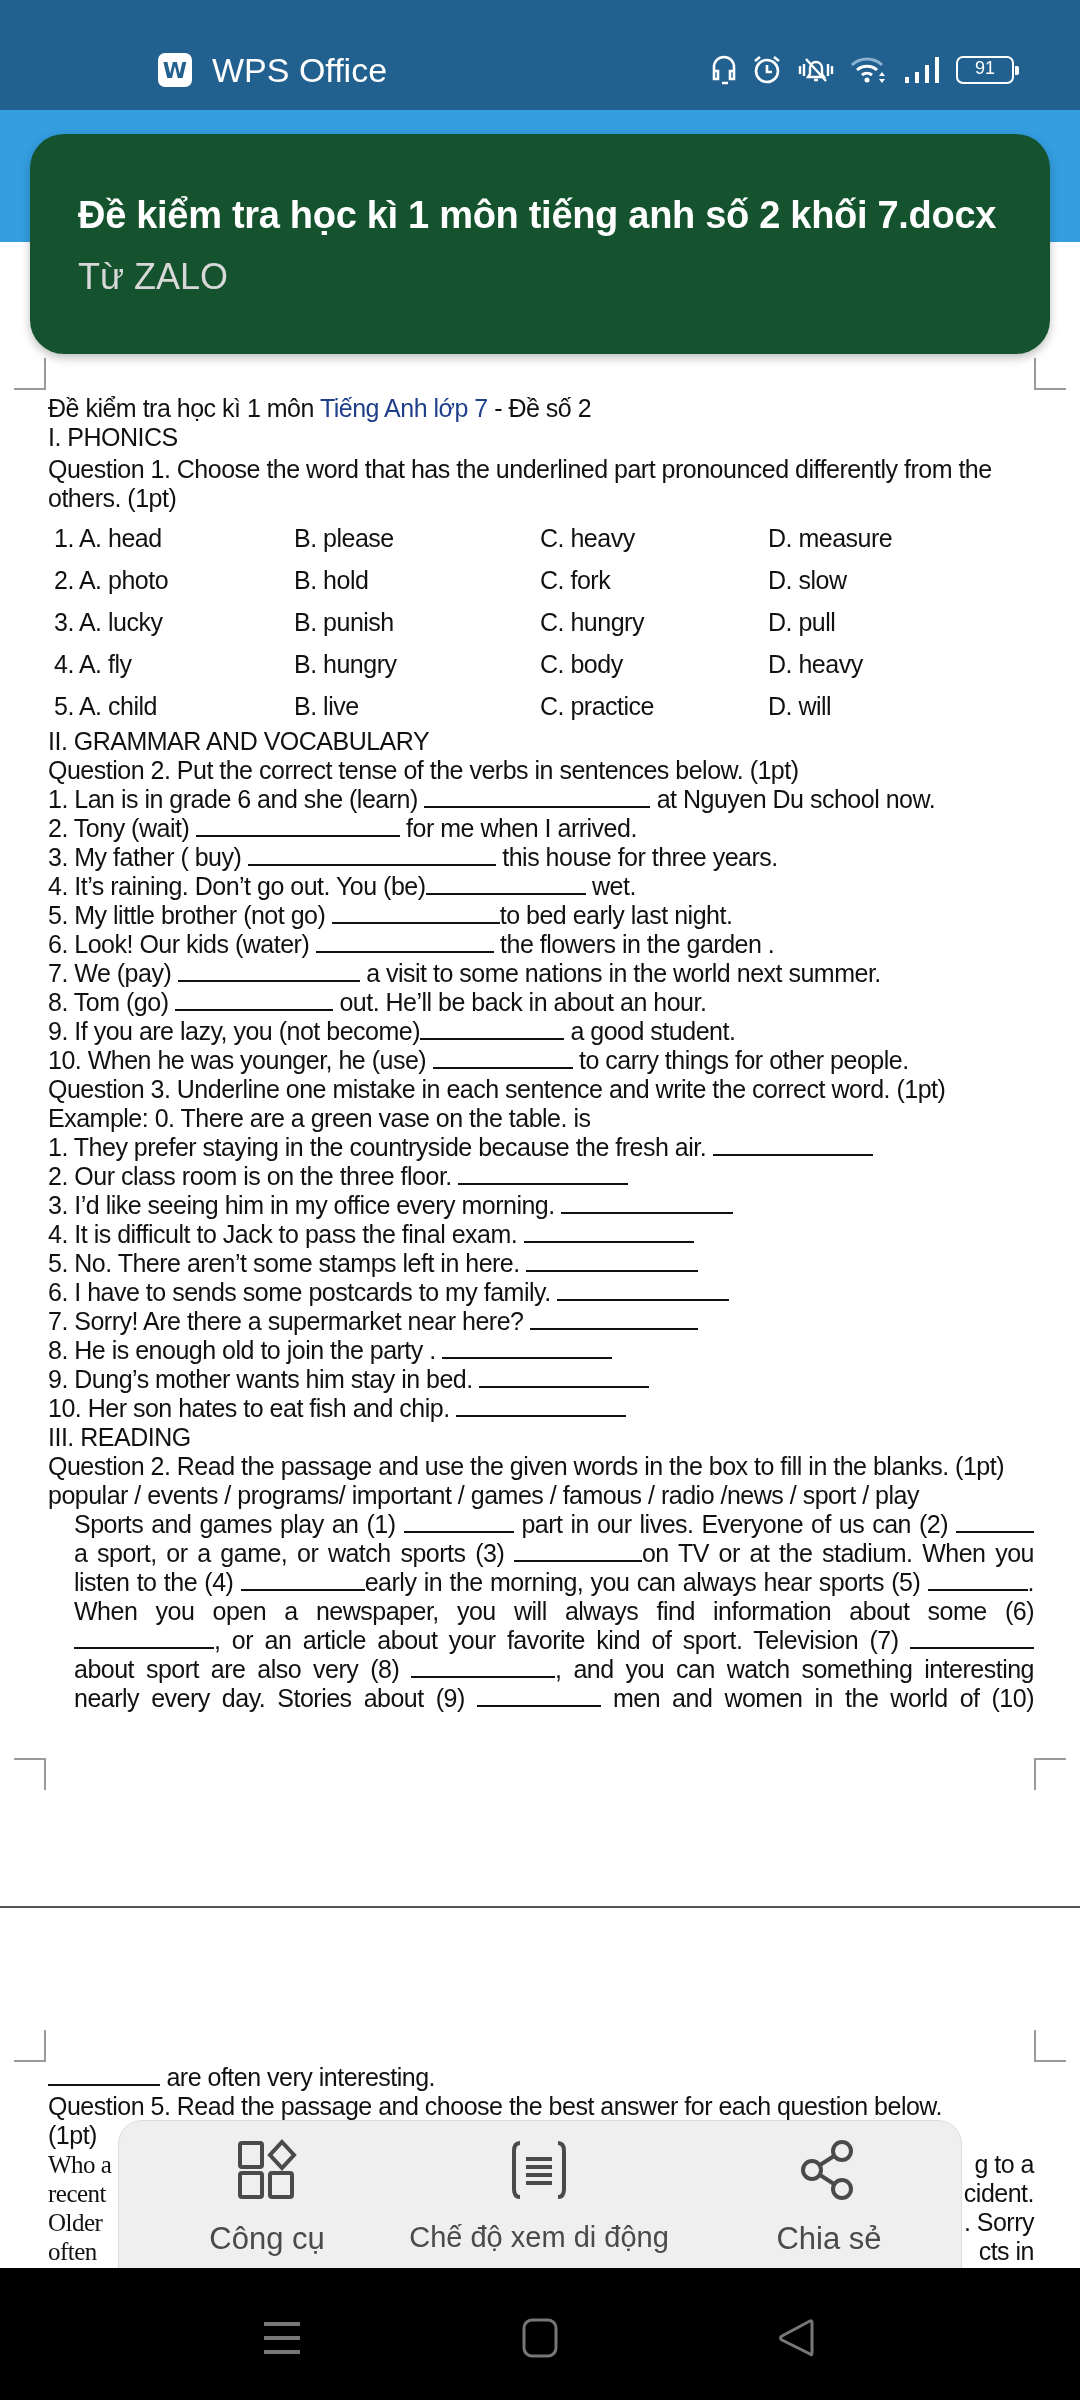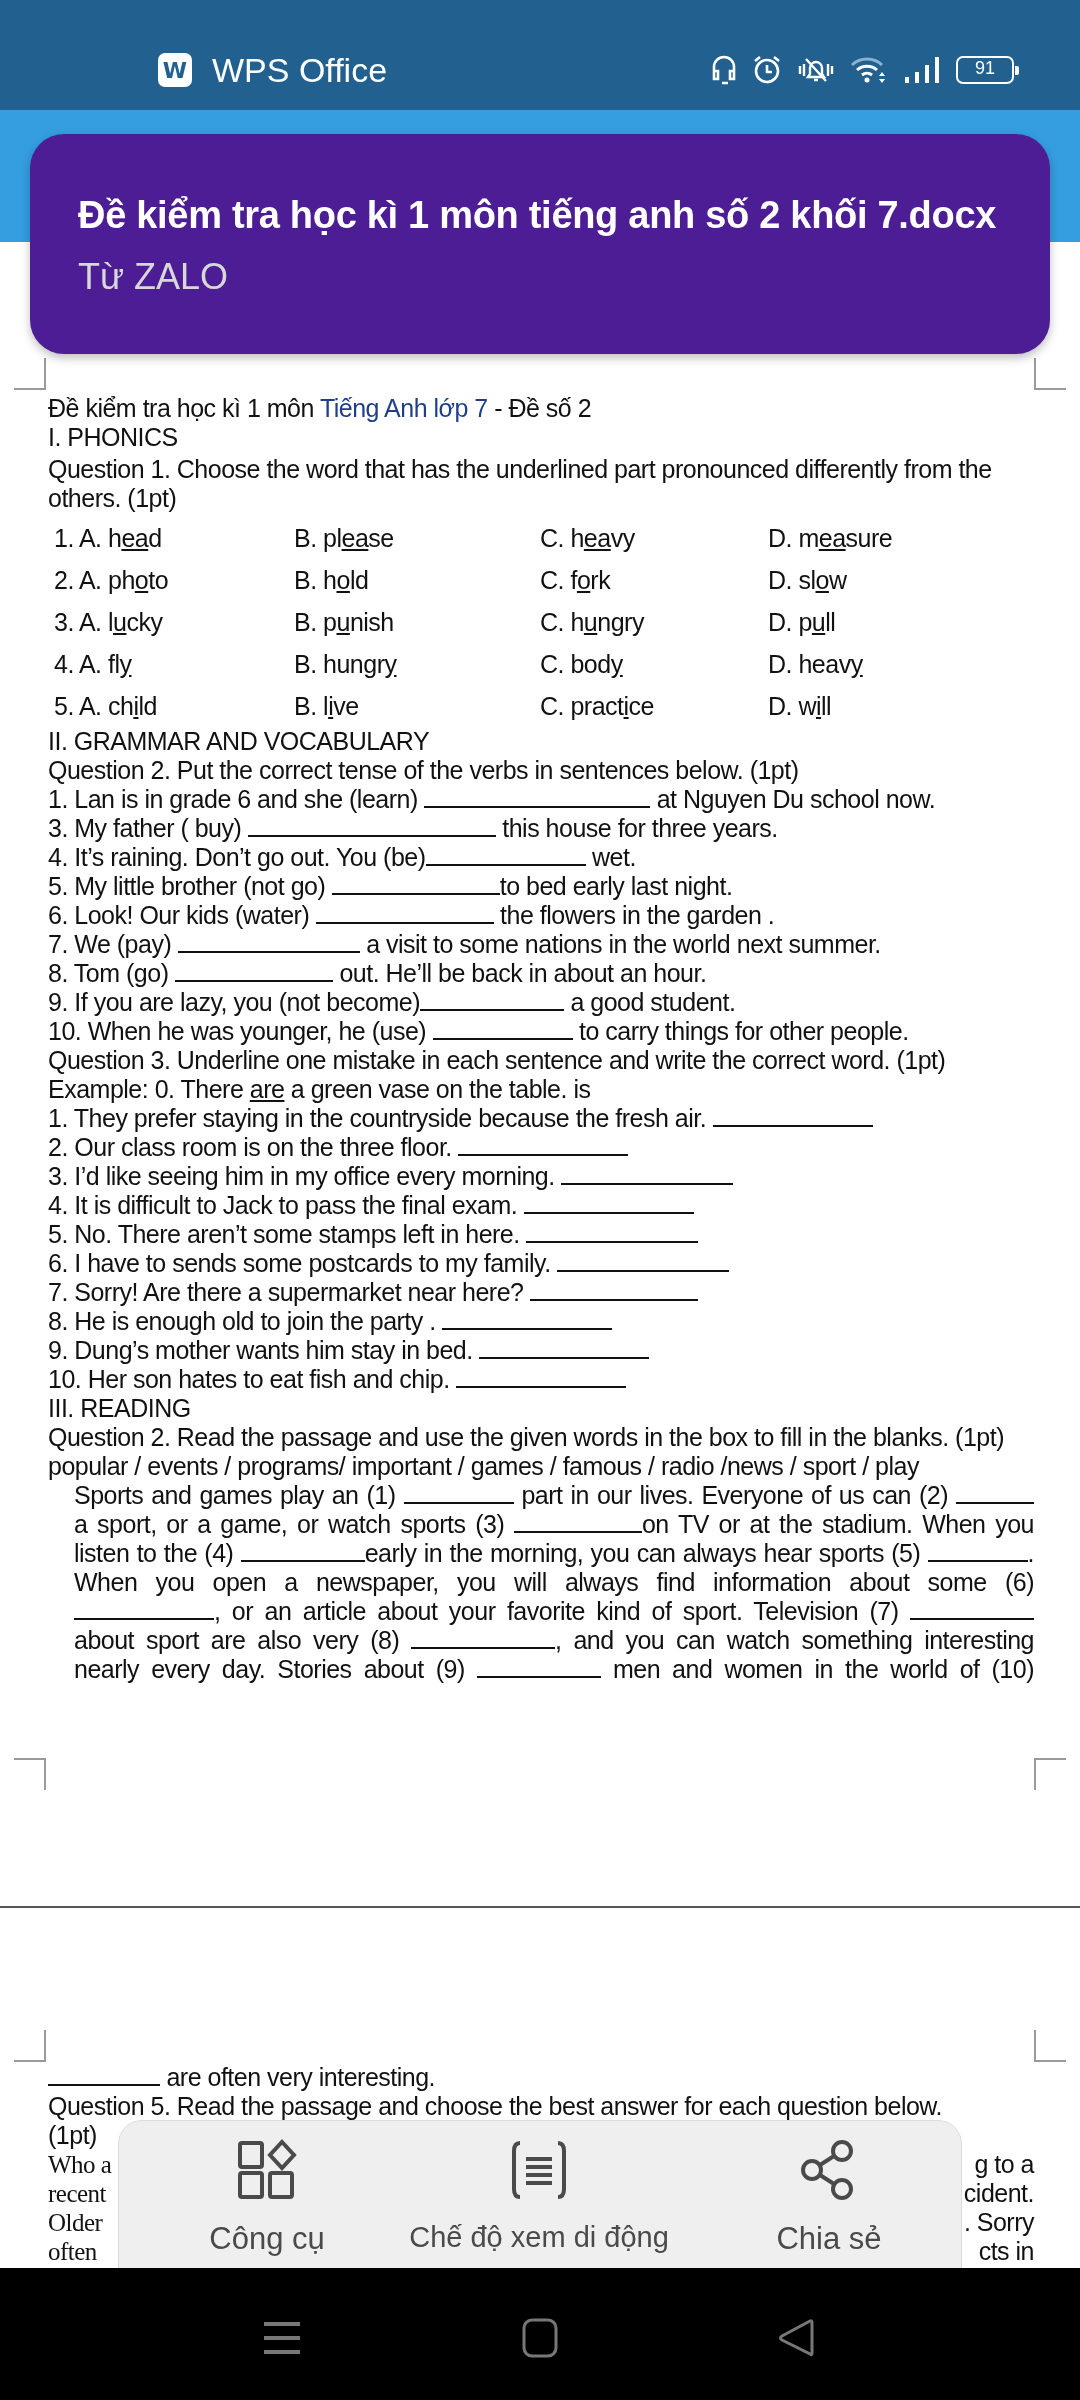--- a/index.html
+++ b/index.html
@@ -10,39 +10,39 @@
   .statusbar { position: absolute; left: 0; top: 0; width: 1080px; height: 110px; background: #22618f; }
   .bluestrip { position: absolute; left: 0; top: 110px; width: 1080px; height: 132px; background: #349ee0; }
   .app-title { position: absolute; left: 158px; top: 50px; height: 40px; display: flex; align-items: center; color: #fff; font-size: 34px; }
   .wps-logo { width: 34px; height: 34px; background: #fff; border-radius: 7px; margin-right: 20px; display: flex; align-items: center; justify-content: center; color: #22618f; font-weight: bold; font-size: 22px; font-family: "DejaVu Sans", sans-serif; }
   .status-icons { position: absolute; right: 66px; top: 50px; height: 40px; display: flex; align-items: center; gap: 14px; color: #fff; }
   .status-icons svg { display: block; }
   .battery { width: 58px; height: 28px; border: 2.5px solid #fff; border-radius: 7px; font-size: 18px; color: #fff; display: flex; align-items: flex-start; justify-content: center; position: relative; }
   .battery::after { content: ""; position: absolute; right: -7px; top: 8px; width: 4px; height: 9px; background: #fff; border-radius: 0 2px 2px 0; }
 
   
-  .toast { position: absolute; left: 30px; top: 134px; width: 1020px; height: 220px; background: #4c1d95; border-radius: 34px; box-shadow: 0 4px 10px rgba(0,0,0,0.25); z-index: 5; }
+  .toast { position: absolute; left: 30px; top: 134px; width: 1020px; height: 220px; background: #14532d; border-radius: 34px; box-shadow: 0 4px 10px rgba(0,0,0,0.25); z-index: 5; }
   .toast-title { position: absolute; left: 48px; top: 60px; color: #fff; font-size: 38px; font-weight: bold; letter-spacing: -0.3px; }
   .toast-sub { position: absolute; left: 48px; top: 122px; color: #d8d8d8; font-size: 36px; }
 
   
   .corner { position: absolute; width: 32px; height: 32px; border-color: #9a9a9a; border-style: solid; border-width: 0; }
   .c-tl { border-right-width: 2px; border-bottom-width: 2px; }
   .c-tr { border-left-width: 2px; border-bottom-width: 2px; }
   .c-bl { border-right-width: 2px; border-top-width: 2px; }
   .c-br { border-left-width: 2px; border-top-width: 2px; }
 
   .page-sep { position: absolute; left: 0; top: 1906px; width: 1080px; height: 2px; background: #555; }
 
   
   .doc { position: absolute; left: 48px; width: 986px; font-family: "Liberation Sans", sans-serif; font-size: 25px; line-height: 29px; color: #111; letter-spacing: -0.5px; }
   .doc .heading { font-weight: bold; }
   .link { color: #1f3f8a; }
   .blank { display: inline-block; border-bottom: 2px solid #111; height: 20px; vertical-align: baseline; }
-  .u { text-decoration: underline; }
+  .u { }
   .justify { text-align: justify; text-align-last: justify; margin-left: 26px; }
 
   .phon-row { display: flex; height: 42px; align-items: center; padding-left: 6px; }
   .phon-row span { display: inline-block; }
   .pc0 { width: 240px; } .pc1 { width: 246px; } .pc2 { width: 228px; } .pc3 { width: 200px; }
 
   
   .sheet { position: absolute; left: 118px; top: 2120px; width: 844px; height: 200px; background: #efefef; border-radius: 24px 24px 0 0; border: 1px solid #dcdcdc; z-index: 4; }
   .sheet-item { position: absolute; top: 18px; display: flex; flex-direction: column; align-items: center; color: #4a4a4a; }
   .sheet-item .lbl { font-size: 31px; margin-top: 20px; white-space: nowrap; }
@@ -147,20 +147,21 @@
       <span class="pc1"><span>B. l</span><span class="u">i</span><span>ve</span></span>
       <span class="pc2"><span>C. pract</span><span class="u">i</span><span>ce</span></span>
       <span class="pc3"><span>D. w</span><span class="u">i</span><span>ll</span></span>
     </div>
   </div>
 
   <div>II. GRAMMAR AND VOCABULARY</div>
   <div>Question 2. Put the correct tense of the verbs in sentences below. (1pt)</div>
   <div style="line-height:29px;">
     <div><span>1. Lan is in grade 6 and she (learn) </span><span class="blank" style="width:226px;"></span><span> at Nguyen Du school now.</span></div>
+    <div><span>2. Tony (wait) </span><span class="blank" style="width:204px;"></span><span> for me when I arrived.</span></div>
     <div><span>3. My father ( buy) </span><span class="blank" style="width:248px;"></span><span> this house for three years.</span></div>
     <div><span>4. It’s raining. Don’t go out. You (be)</span><span class="blank" style="width:160px;"></span><span> wet.</span></div>
     <div><span>5. My little brother (not go) </span><span class="blank" style="width:168px;"></span><span>to bed early last night.</span></div>
     <div><span>6. Look! Our kids (water) </span><span class="blank" style="width:178px;"></span><span> the flowers in the garden .</span></div>
     <div><span>7. We (pay) </span><span class="blank" style="width:182px;"></span><span> a visit to some nations in the world next summer.</span></div>
     <div><span>8. Tom (go) </span><span class="blank" style="width:158px;"></span><span> out. He’ll be back in about an hour.</span></div>
     <div><span>9. If you are lazy, you (not become)</span><span class="blank" style="width:144px;"></span><span> a good student.</span></div>
     <div><span>10. When he was younger, he (use) </span><span class="blank" style="width:140px;"></span><span> to carry things for other people.</span></div>
   </div>
 

